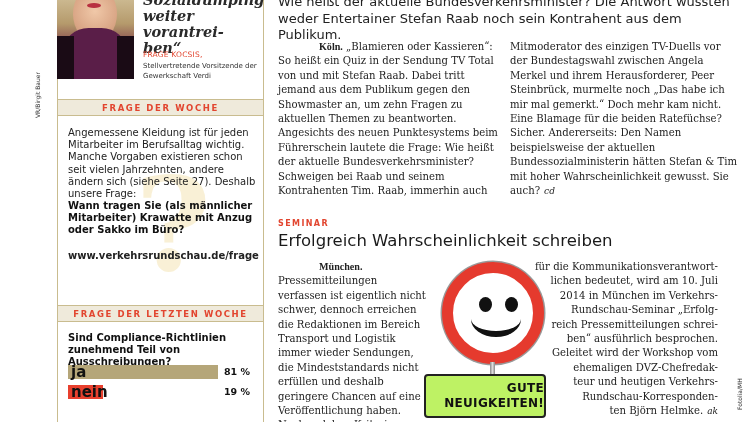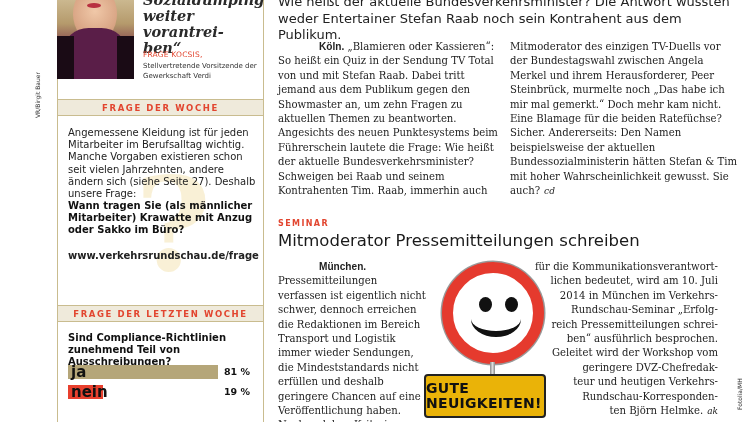--- a/index.html
+++ b/index.html
@@ -28,37 +28,37 @@
   #fdlw-question { left:68px; top:332px; width:192px; font-size:10px; line-height:12.2px; font-weight:bold; color:#111; }
   .poll-row { left:68px; width:182px; height:15px; }
   .poll-bar { position:absolute; left:0; top:0; height:14px; }
   .poll-label { position:absolute; left:3px; top:0; font-size:15px; font-weight:bold; line-height:14px; color:#111; }
   .poll-pct { position:absolute; right:0; top:0; font-size:9.5px; font-weight:bold; line-height:14px; color:#111; }
   #poll-ja { top:365px; }
   #poll-nein { top:385px; }
   
   #lead { left:278px; top:-6px; width:460px; font-size:13px; line-height:16.5px; color:#222; }
   .col { font-family:"DejaVu Serif", serif; font-size:10.1px; line-height:14.4px; color:#222; }
-  .col b.dl { font-family:Liberation Sans, sans-serif; font-weight:bold;padding-left:41px; }
+  .col b.dl { font-family:Liberation Serif, serif; font-weight:bold;padding-left:41px; }
   #koeln-col1 { left:278px; top:40px; width:222px; }
   #koeln-col2 { left:510px; top:40px; width:230px; }
   .sig { font-style:italic; font-size:9px; margin-left:4px;text-align:right; }
   #seminar-kicker { left:278px; top:219px; font-size:8px; font-weight:bold; color:#e2452f; letter-spacing:1.4px; }
   #seminar-title { left:278px; top:231px; font-size:16.5px; color:#1a1a1a; white-space:nowrap; }
   #muc-col1 { left:278px; top:260px; width:148px; }
   #muc-col2 { left:528px; top:260px; width:190px; text-align:right; }
   #muc-col2 .l { display:block; }
   
   #sign { left:428px; top:258px; width:130px; height:164px; }
   #sign-circle { position:absolute; left:14px; top:4px; width:102px; height:102px; border-radius:50%; border:11px solid #e53a2e; background:#fff; box-sizing:border-box; box-shadow:0 0 0 1.5px #999; }
   .eye { position:absolute; width:13px; height:15px; border-radius:50%; background:#111; top:24px; }
   #eye-l { left:26px; } #eye-r { left:52px; }
   #mouth { position:absolute; left:18px; top:28px; width:50px; height:30px; border-bottom:6px solid #111; border-radius:0 0 50% 50%; }
   #sign-pole { position:absolute; left:62px; top:104px; width:5px; height:20px; background:linear-gradient(90deg,#888,#ddd,#888); }
-  #sign-plate { position:absolute; left:-4px; top:116px; width:122px; height:44px; border:2px solid #222; border-radius:4px; background:#eab308; box-sizing:border-box; font-weight:bold; font-size:14px; line-height:15px; text-align:left; padding-top:5px; letter-spacing:0.3px; color:#111; }
+  #sign-plate { position:absolute; left:-4px; top:116px; width:122px; height:44px; border:2px solid #222; border-radius:4px; background:#bef264; box-sizing:border-box; font-weight:bold; font-size:12px; line-height:15px; text-align:right; padding-top:5px; letter-spacing:0.3px; color:#111; }
   #credit-right { left:736px; top:410px; transform:rotate(-90deg); transform-origin:0 0; font-size:6px; color:#333; white-space:nowrap; }
 </style>
 </head>
 <body>
 
 <div id="sidebar-box" class="abs"></div>
 
 <div id="photo" class="abs">
   <div class="face"></div>
     <div class="lips"></div>
@@ -95,21 +95,21 @@
   <div class="poll-bar" style="width:35px;background:#e8402e;"></div>
   <span class="poll-label">nein</span>
   <span class="poll-pct">19 %</span>
 </div>
 
 <div id="lead" class="abs">Wie heißt der aktuelle Bundesverkehrsminister? Die Antwort wussten weder Entertainer Stefan Raab noch sein Kontrahent aus dem Publikum.</div>
 <div id="koeln-col1" class="abs col"><b class="dl">Köln.</b> <span>„Blamieren oder Kassieren“: So heißt ein Quiz in der Sendung TV Total von und mit Stefan Raab. Dabei tritt jemand aus dem Publikum gegen den Showmaster an, um zehn Fragen zu aktuellen Themen zu beantworten. Angesichts des neuen Punktesystems beim Führerschein lautete die Frage: Wie heißt der aktuelle Bundesverkehrsminister? Schweigen bei Raab und seinem Kontrahenten Tim. Raab, immerhin auch</span></div>
 <div id="koeln-col2" class="abs col"><span>Mitmoderator des einzigen TV-Duells vor der Bundestagswahl zwischen Angela Merkel und ihrem Herausforderer, Peer Steinbrück, murmelte noch „Das habe ich mir mal gemerkt.“ Doch mehr kam nicht. Eine Blamage für die beiden Ratefüchse? Sicher. Andererseits: Den Namen beispielsweise der aktuellen Bundessozialministerin hätten Stefan &amp; Tim mit hoher Wahrscheinlichkeit gewusst. Sie auch?</span><span class="sig">cd</span></div>
 
 <div id="seminar-kicker" class="abs">SEMINAR</div>
-<div id="seminar-title" class="abs">Mitmoderator Pressemitteilungen schreiben</div>
+<div id="seminar-title" class="abs">Erfolgreich Wahrscheinlichkeit schreiben</div>
 <div id="muc-col1" class="abs col"><b class="dl">München.</b> <span>Pressemitteilungen verfassen ist eigentlich nicht schwer, dennoch erreichen die Redaktionen im Bereich Transport und Logistik immer wieder Sendungen, die Mindeststandards nicht erfüllen und deshalb geringere Chancen auf eine Veröffentlichung haben. Nach welchen Kriterien führende Fachredaktionen Nachrich-</span></div>
 
 <div id="sign" class="abs">
   <div id="sign-circle">
     <div class="eye" id="eye-l"></div>
       <div class="eye" id="eye-r"></div>
     <div id="mouth"></div>
   </div>
   <div id="sign-pole"></div>
   <div id="sign-plate">
@@ -119,19 +119,19 @@
 </div>
 
 <div id="muc-col2" class="abs col">
   <span class="l">für die Kommunikationsverantwort-</span>
   <span class="l">lichen bedeutet, wird am 10. Juli</span>
   <span class="l">2014 in München im Verkehrs-</span>
   <span class="l">Rundschau-Seminar „Erfolg-</span>
   <span class="l">reich Pressemitteilungen schrei-</span>
   <span class="l">ben“ ausführlich besprochen.</span>
   <span class="l">Geleitet wird der Workshop vom</span>
-  <span class="l">geringere DVZ-Chefredak-</span>
+  <span class="l">ehemaligen DVZ-Chefredak-</span>
   <span class="l">teur und heutigen Verkehrs-</span>
   <span class="l">Rundschau-Korresponden-</span>
   <span class="l"><span>ten Björn Helmke.</span><span class="sig">ak</span></span>
 </div>
 
 <div id="credit-right" class="abs">Fotolia/MH</div>
 
 </body></html>

